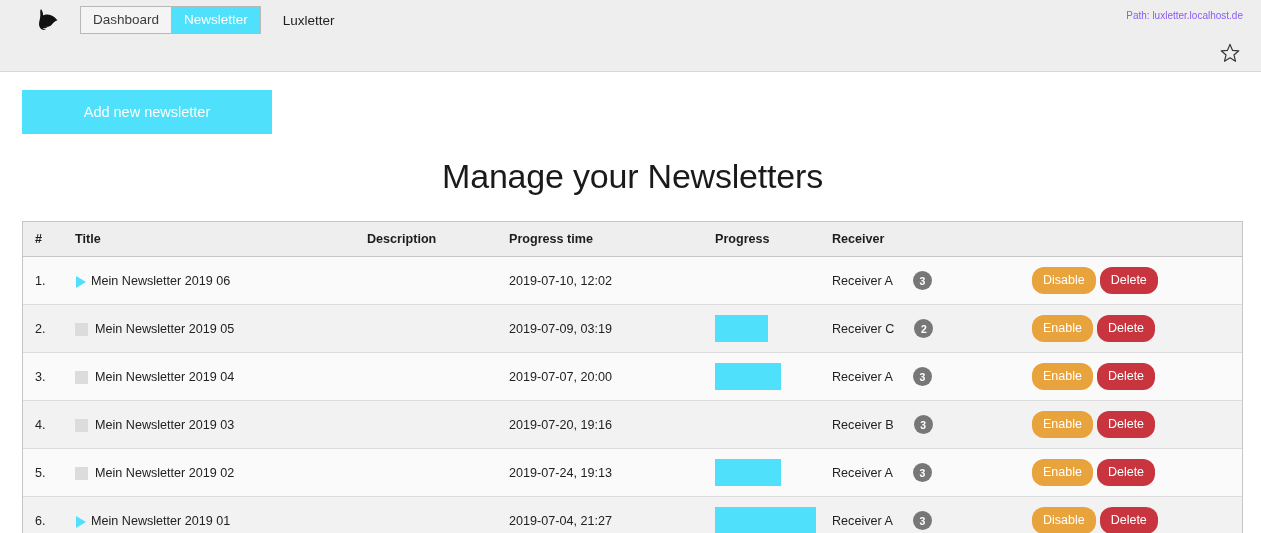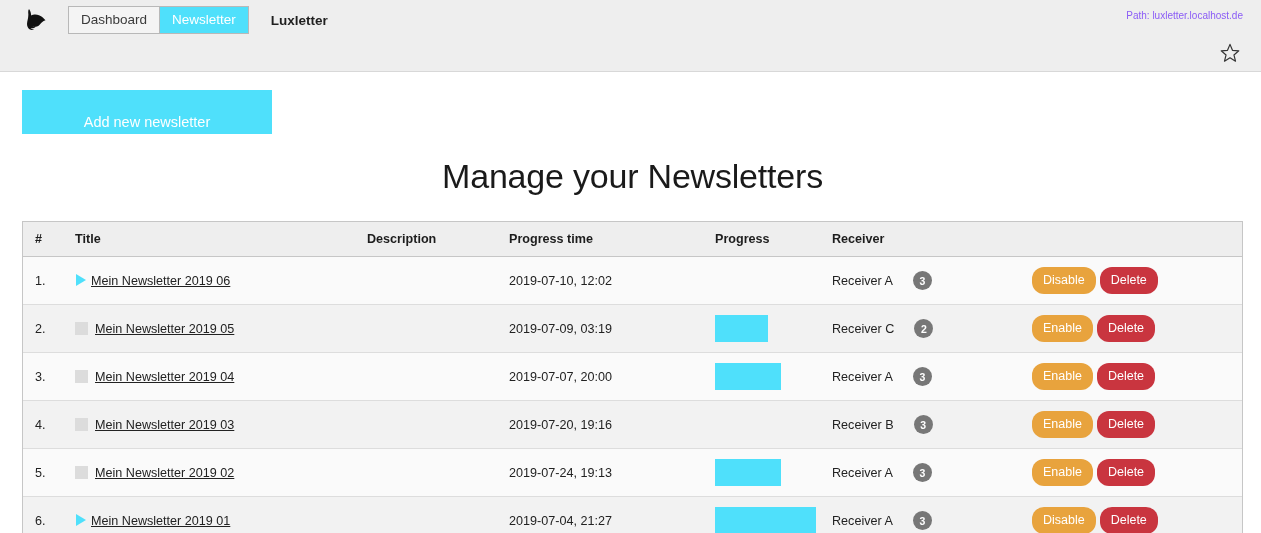--- a/index.html
+++ b/index.html
@@ -15,21 +15,21 @@
   .topbar {
     position: relative;
     height: 72px;
     background: #eeeeee;
     border-bottom: 1px solid #d8d8d8;
   }
   .topbar-row {
     display: flex;
     align-items: center;
     height: 40px;
-    padding-left: 22px;
+    padding-left: 34px;
   }
   .logo {
     width: 30px; height: 30px;
     margin-right: 16px;
     flex: 0 0 auto;
     display: flex; align-items: center; justify-content: center;
   }
   .module-switch {
     display: flex;
     align-items: stretch;
@@ -47,21 +47,21 @@
   }
   .module-tab.active {
     background: #4fe0fb;
     color: #ffffff;
     border-left: 1px solid #b8b8b8;
     text-align: center;
   }
   .module-title {
     margin-left: 22px;
     font-size: 13.5px;
-    font-weight: bold;
+    font-weight: normal;
     color: #1f1f1f;
   }
   .path-label {
     position: absolute;
     top: 10px; right: 18px;
     font-size: 10px;
     color: #8b5cf6;
   }
   .star-wrap {
     position: absolute;
@@ -79,21 +79,21 @@
     margin-top: 18px;
     width: 250px; height: 44px;
     background: #4fe0fb;
     border: none;
     color: #ffffff;
     font-size: 14.5px;
     font-family: "Liberation Sans", sans-serif;
     cursor: pointer;
     text-align: center;
     line-height: 44px;
-    padding: 10px;
+    padding: 0;
   }
 
   .page-title {
     margin: 23px 0 0 0;
     font-size: 34px;
     font-weight: normal;
     color: #1a1a1a;
     letter-spacing: -0.2px;
     text-align: center;
   }
@@ -136,21 +136,21 @@
   table.nl tbody tr:last-child td { border-bottom: none; }
 
   .c-num   { width: 44px; padding-left: 12px !important; }
   .c-title { width: 292px; }
   .c-desc  { width: 142px; }
   .c-time  { width: 206px; }
   .c-prog  { width: 117px; }
   .c-recv  { width: 200px; }
   .c-act   { text-align: left; }
 
-  .title-cell { display: flex; align-items: flex-start; text-decoration: underline; }
+  .title-cell { display: flex; align-items: flex-end; }
   .state-icon { width: 13px; height: 13px; margin-right: 7px; flex: 0 0 auto; display:block; }
   .state-icon.inactive { background: #dcdcdc; }
   .state-icon.active {
     width: 0; height: 0;
     border-left: 10px solid #4fe0fb;
     border-top: 6px solid transparent;
     border-bottom: 6px solid transparent;
     margin-right: 5px;
     margin-left: 1px;
   }

